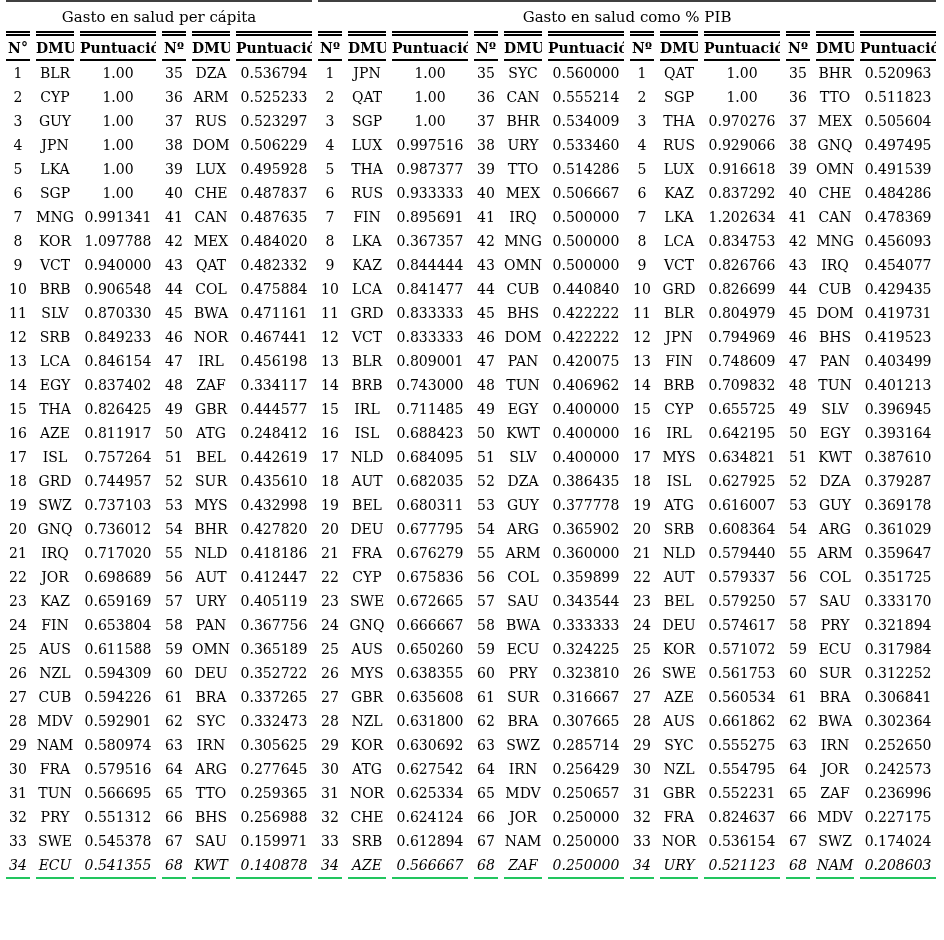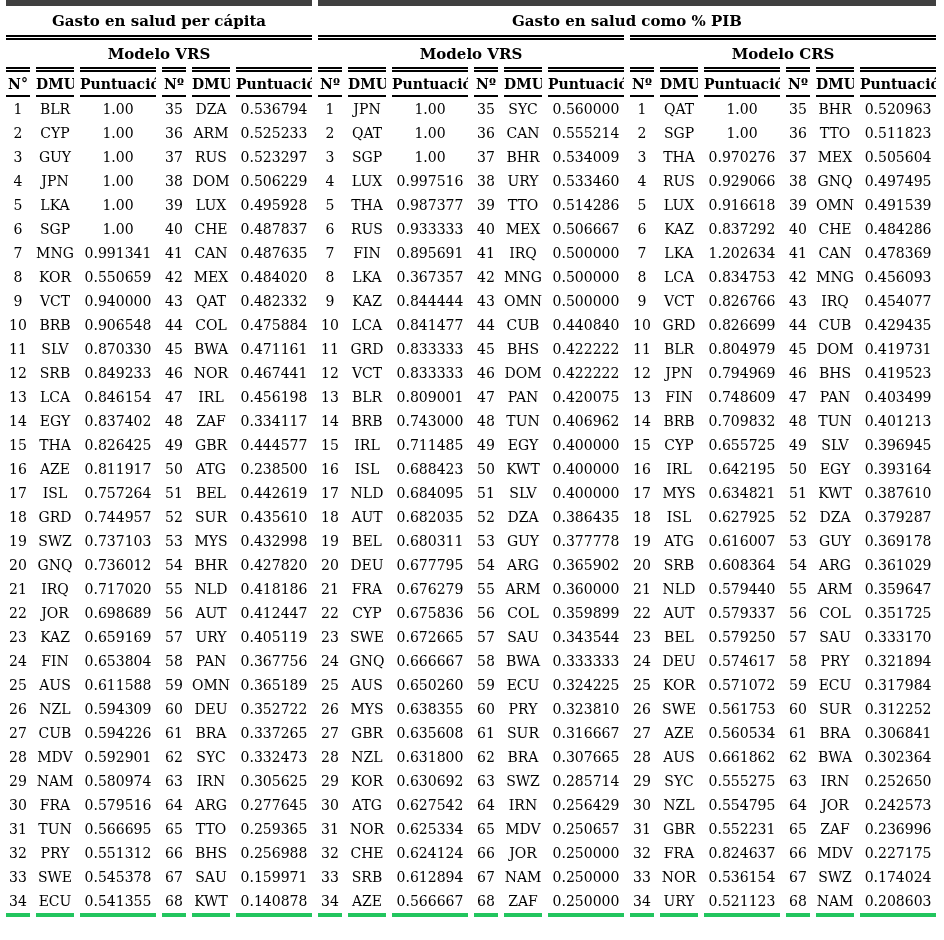--- a/index.html
+++ b/index.html
@@ -24,22 +24,22 @@
   }
   table.dea th, table.dea td {
     padding: 0;
     text-align: center;
     vertical-align: middle;
     overflow: hidden;
     white-space: nowrap;
   }
   
   tr.group-row th {
-    border-top: 6px solid #404040;
-    font-weight: bold;
+    border-top: 2px solid #404040;
+    font-weight: normal;
     font-size: 15px;
     height: 29px;
   }
   
   tr.model-row th {
     border-top: 5px double #000;
     font-weight: bold;
     font-size: 15px;
     height: 27px;
   }
@@ -49,21 +49,22 @@
     border-bottom: 2px solid #000;
     font-weight: bold;
     font-size: 14px;
     height: 23px;
   }
   tbody td {
     font-size: 14px;
     height: 24px;
   }
   tbody tr.last-row td {
-    border-bottom: 4px solid #22c55e;
+    border-bottom: 2px solid #22c55e;
+    font-style: italic;
   }
   col.c-num  { width: 24px; }
   col.c-dmu  { width: 38px; }
   col.c-scr  { width: 76px; }
 </style>
 </head>
 <body>
 
 <div class="page">
   <table class="dea">
@@ -85,25 +86,20 @@
         <col class="c-scr">
         <col class="c-num">
         <col class="c-dmu">
         <col class="c-scr">
       </colgroup>
     <thead>
         <tr class="group-row">
           <th colspan="6">Gasto en salud per cápita</th>
           <th colspan="12">Gasto en salud como % PIB</th>
         </tr>
-        <tr class="model-row">
-          <th colspan="6">Modelo VRS</th>
-          <th colspan="6">Modelo VRS</th>
-          <th colspan="6">Modelo CRS</th>
-        </tr>
         <tr class="colh-row">
           <th>N°</th>
           <th>DMU</th>
           <th>Puntuación</th>
           <th>Nº</th>
           <th>DMU</th>
           <th>Puntuación</th>
           <th>Nº</th>
           <th>DMU</th>
           <th>Puntuación</th>
@@ -255,21 +251,21 @@
           <td>7</td>
           <td>LKA</td>
           <td>1.202634</td>
           <td>41</td>
           <td>CAN</td>
           <td>0.478369</td>
         </tr>
         <tr>
           <td>8</td>
           <td>KOR</td>
-          <td>0.550659</td>
+          <td>1.097788</td>
           <td>42</td>
           <td>MEX</td>
           <td>0.484020</td>
           <td>8</td>
           <td>LKA</td>
           <td>0.367357</td>
           <td>42</td>
           <td>MNG</td>
           <td>0.500000</td>
           <td>8</td>
@@ -418,21 +414,21 @@
           <td>49</td>
           <td>SLV</td>
           <td>0.396945</td>
         </tr>
         <tr>
           <td>16</td>
           <td>AZE</td>
           <td>0.811917</td>
           <td>50</td>
           <td>ATG</td>
-          <td>0.238500</td>
+          <td>0.248412</td>
           <td>16</td>
           <td>ISL</td>
           <td>0.688423</td>
           <td>50</td>
           <td>KWT</td>
           <td>0.400000</td>
           <td>16</td>
           <td>IRL</td>
           <td>0.642195</td>
           <td>50</td>

